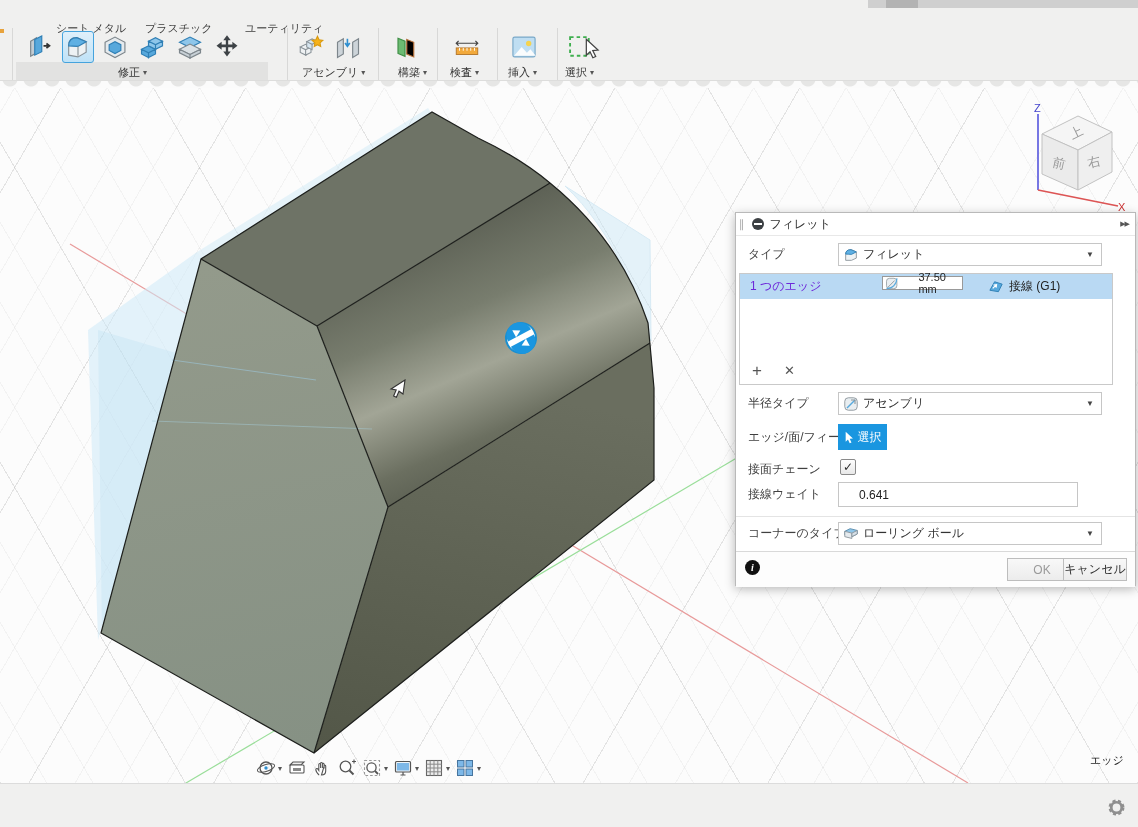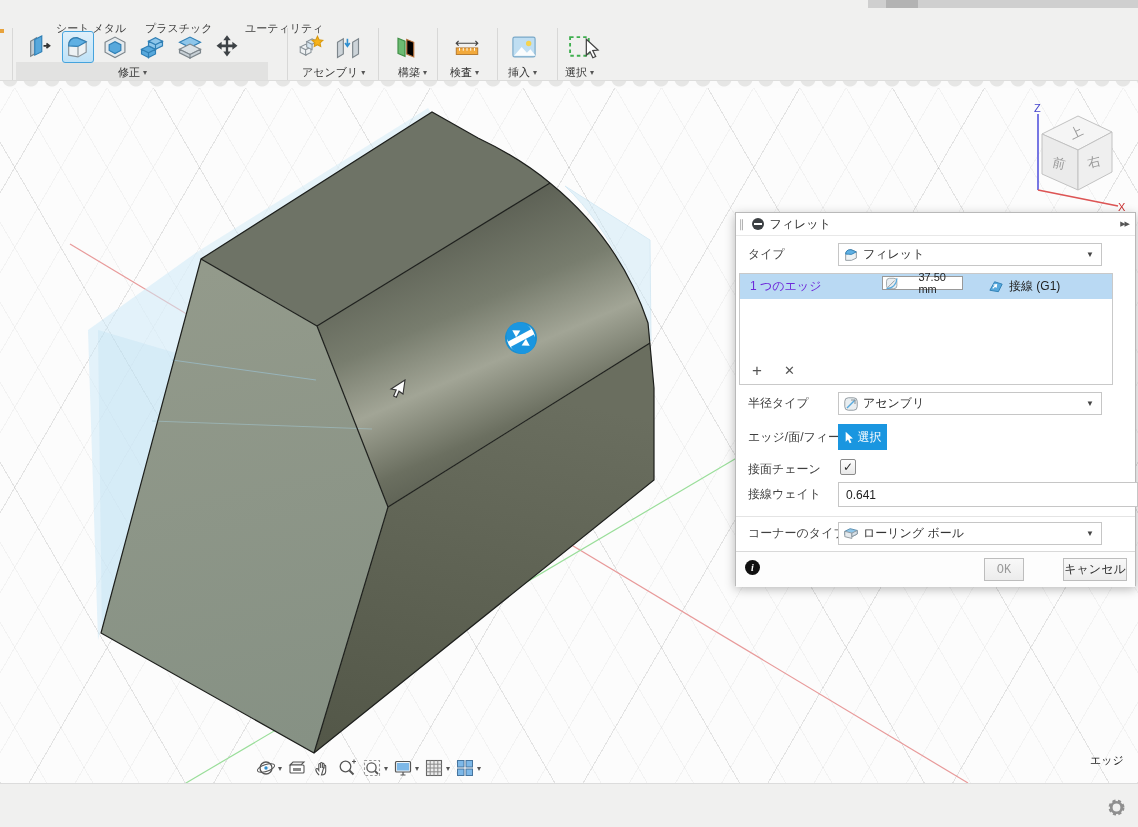--- a/index.html
+++ b/index.html
@@ -72,29 +72,29 @@
   .continuity { position:absolute; left:248px; top:2px; height:21px; display:flex; align-items:center; gap:4px; color:#222; }
   .continuity svg { width:17px; height:17px; }
   .list-actions { position:absolute; left:12px; bottom:6px; display:flex; gap:22px; font-size:17px; color:#555; }
   .list-actions span { line-height:14px; }
   .sel-btn { position:absolute; left:102px; width:49px; height:26px; background:#1a96e0; color:#fff;
     display:flex; align-items:center; justify-content:center; gap:3px; font-size:12px; }
   .sel-btn svg { width:11px; height:13px; }
   .checkbox { position:absolute; left:104px; width:16px; height:16px; border:1px solid #8a8a8a; border-radius:2px;
     background:linear-gradient(#fdfdfd,#e8e8e8); display:flex; align-items:center; justify-content:center;
     font-size:12px; color:#2b2b2b; font-weight:bold; }
-  .text-input { position:absolute; left:102px; width:300px; height:25px; background:#fff; border:1px solid #c6c6c6;
-    display:flex; align-items:center; padding-left:7px; color:#222; }
+  .text-input { position:absolute; left:102px; width:240px; height:25px; background:#fff; border:1px solid #c6c6c6;
+    display:flex; align-items:center; padding-left:20px; color:#222; }
   .dlg-divider { position:absolute; left:0; width:100%; height:1px; background:#e4e4e4; }
   .dlg-footer { position:absolute; left:0; top:338px; width:100%; height:36px; border-top:1px solid #d9d9d9; background:#fdfdfd; }
   .info-icon { position:absolute; left:9px; top:8px; width:15px; height:15px; border-radius:50%; background:#111;
     color:#fff; font-size:10px; font-weight:bold; display:flex; align-items:center; justify-content:center; font-family:"Liberation Serif",serif; font-style:italic; }
   .btn { position:absolute; top:6px; height:23px; background:linear-gradient(#f8f8f8,#ececec); border:1px solid #bdbdbd;
     display:flex; align-items:center; justify-content:center; font-size:12px; }
-  .btn.ok { left:248px; width:40px; color:#9a9a9a;font-family:Liberation Mono, monospace; }
+  .btn.ok { left:271px; width:70px; color:#9a9a9a; }
   .btn.cancel { left:327px; width:64px; color:#333; }
 
   
   .bottombar { position:absolute; left:0; top:783px; width:1138px; height:44px; background:#f0f0ef; border-top:1px solid #dcdcdc; z-index:30; }
   .gear { position:absolute; left:1106px; top:13px; width:21px; height:21px; }
 </style>
 </head>
 <body>
 <div class="app">
 

